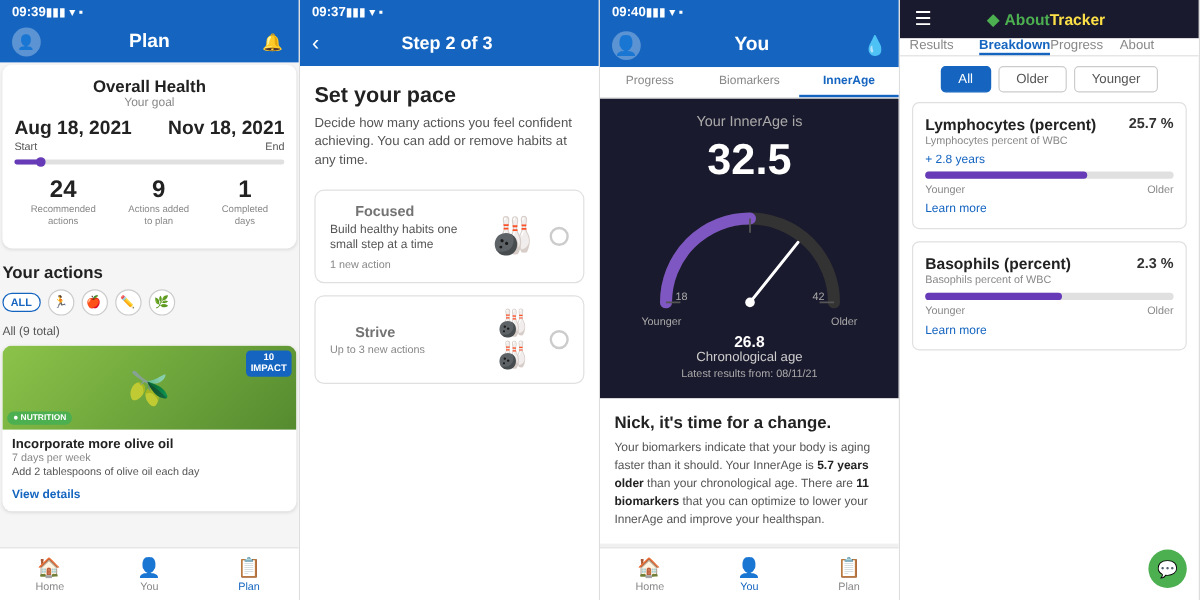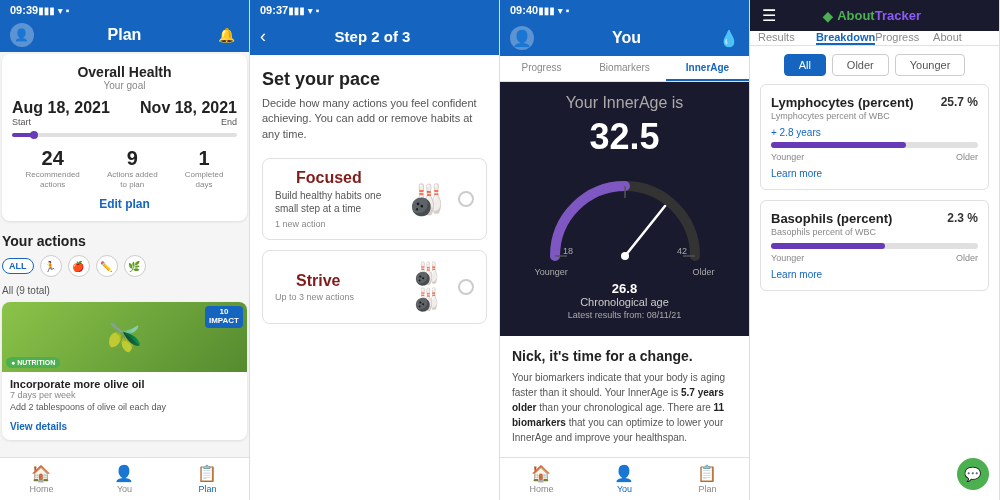--- a/index.html
+++ b/index.html
@@ -238,21 +238,21 @@
       background: #fff;
       border: 1px solid #e0e0e0;
       border-radius: 8px;
       padding: 10px 12px;
       margin-bottom: 10px;
       display: flex;
       align-items: center;
       cursor: pointer;
     }
     .pace-card-text { flex: 1; }
-    .pace-card-text .pace-title { font-size: 16px; font-weight: 700; color: #7f1d1d; margin-bottom: 2px; padding-left: 21px; }
+    .pace-card-text .pace-title { font-size: 12px; font-weight: 700; color: #737373; margin-bottom: 2px; padding-left: 21px; }
     .pace-card-text .pace-desc { font-size: 10px; color: #555; margin-bottom: 4px; line-height: 1.3; }
     .pace-card-text .pace-action { font-size: 9px; color: #888; }
     .pace-card-icon { width: 50px; text-align: center; font-size: 30px; }
     .pace-radio {
       width: 16px; height: 16px;
       border-radius: 50%;
       border: 2px solid #ccc;
       margin-left: 6px;
       flex-shrink: 0;
     }
@@ -286,21 +286,21 @@
 
     .p3-body { flex: 1; overflow-y: auto; background: #f0f0f0; }
 
     .innerage-display {
       background: #1a1a2e;
       padding: 12px 10px 16px;
       display: flex;
       flex-direction: column;
       align-items: center;
     }
-    .innerage-label { color: #aaa; font-size: 16px; margin-bottom: 4px; }
+    .innerage-label { color: #aaa; font-size: 12px; margin-bottom: 4px; }
     .innerage-number { color: #fff; font-size: 36px; font-weight: 700; margin-bottom: 8px; }
 
     .gauge-container {
       position: relative;
       width: 180px;
       height: 95px;
       margin-bottom: 4px;
     }
     .gauge-svg { width: 100%; height: 100%; }
 
@@ -486,21 +486,20 @@
         </div>
         <div class="stat-item">
           <div class="stat-num">9</div>
           <div class="stat-label">Actions added<br>to plan</div>
         </div>
         <div class="stat-item">
           <div class="stat-num">1</div>
           <div class="stat-label">Completed<br>days</div>
         </div>
       </div>
-      <a class="edit-plan-btn">Edit plan</a>
     </div>
 
     <div class="your-actions-title">Your actions</div>
 
     <div class="filter-row">
       <button class="filter-btn active">ALL</button>
       <div class="filter-icon-btn">🏃</div>
       <div class="filter-icon-btn">🍎</div>
       <div class="filter-icon-btn">✏️</div>
       <div class="filter-icon-btn">🌿</div>
@@ -664,21 +663,21 @@
     </div>
   </div>
 </div>
 
 <div class="panel p4" style="position:relative;">
 
   <div class="p4-header">
     <span class="hamburger">☰</span>
     <div class="p4-logo">
       <span class="logo-icon">◆</span>
-      <span class="logo-text"><span>About</span><span style="color:#8b5cf6;">Tracker</span></span>
+      <span class="logo-text"><span>About</span><span style="color:#fde047;">Tracker</span></span>
     </div>
     <span style="width:20px"></span>
   </div>
 
   <div class="p4-nav">
     <div class="p4-nav-item">Results</div>
     <div class="p4-nav-item active">Breakdown</div>
     <div class="p4-nav-item">Progress</div>
     <div class="p4-nav-item">About</div>
   </div>

